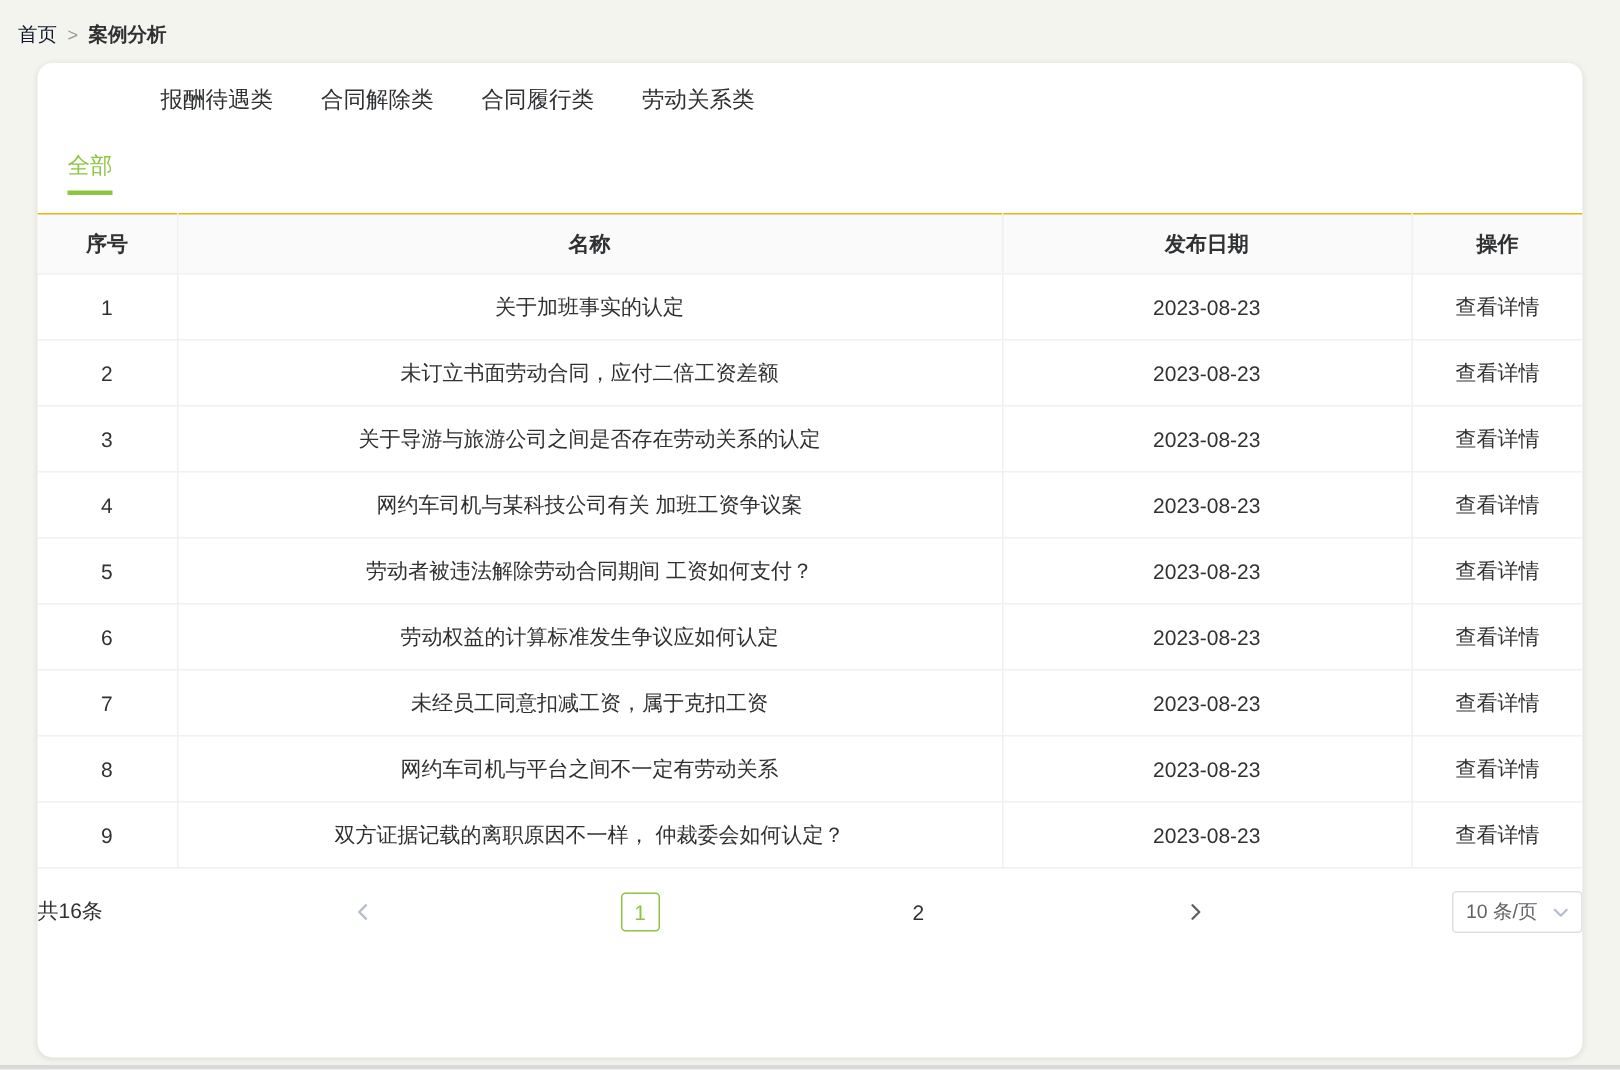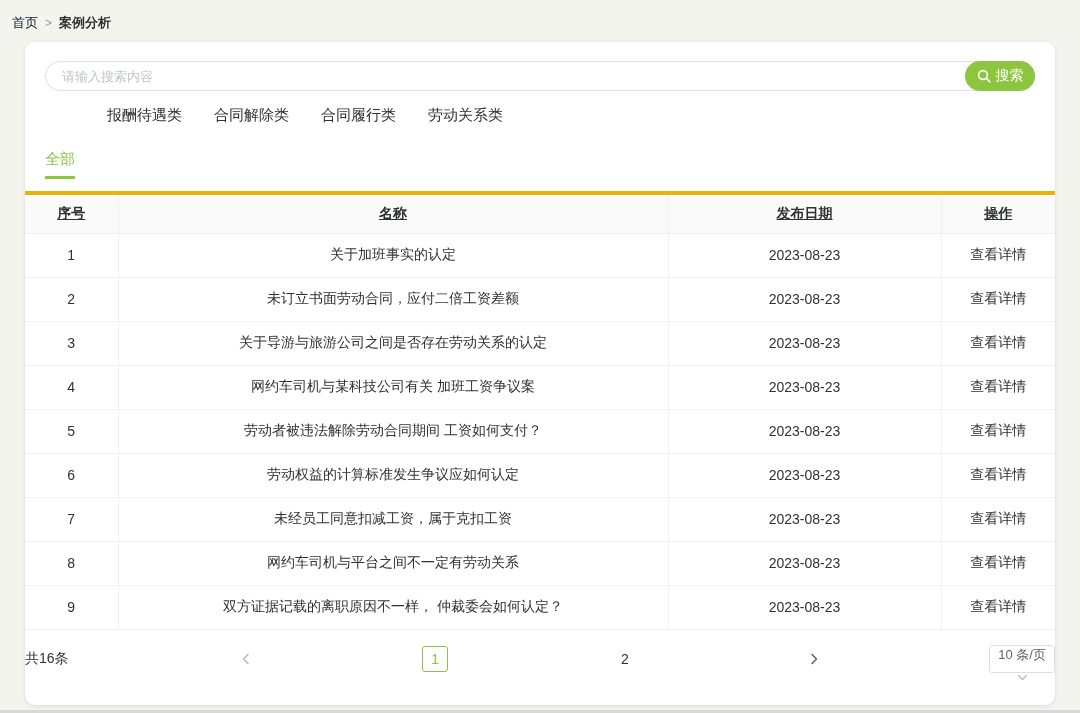--- a/index.html
+++ b/index.html
@@ -76,23 +76,22 @@
     border-collapse: collapse;
     table-layout: fixed;
     margin-top: 12px;
     font-size: 14px; color: #303133;
   }
   thead th {
     background: #fafafa;
     height: 40px;
     font-weight: bold;
     text-align: center;
-    border-top: 4px solid #eab308;
+    border-top: 1px solid #eab308;
     border-bottom: 1px solid #f0f0f0;
-    text-decoration: underline;
   }
   tbody td {
     height: 44px;
     text-align: center;
     border-bottom: 1px solid #f0f0f0;
     overflow: hidden; white-space: nowrap; text-overflow: ellipsis;
   }
   th:not(:last-child), td:not(:last-child) { border-right: 1px solid #f0f0f0; }
   td.action-cell { cursor: pointer; }
 
@@ -119,46 +118,34 @@
   .pager-num.active {
     border-color: #8cc63f; color: #8cc63f; background: #fff;
   }
   .page-size-select {
     height: 28px;
     border: 1px solid #dcdfe6; border-radius: 3px;
     display: flex; align-items: center;
     padding: 0 8px;
     gap: 10px;
     font-size: 13px; color: #606266;
-    background: #fff; cursor: pointer; flex-direction: column;
+    background: #fff; cursor: pointer;
   }
 </style>
 </head>
 <body>
 
 <div class="breadcrumb">
   <span class="crumb-home">首页</span>
   <span class="crumb-sep">&gt;</span>
   <span class="crumb-current">案例分析</span>
 </div>
 
 <div class="card">
 
-  <div class="search-row">
-    <input class="search-input" type="text" placeholder="请输入搜索内容" style="">
-    <button class="search-btn">
-      <span style="display:flex;">
-        <svg width="14" height="14" viewBox="0 0 14 14" fill="none">
-          <circle cx="6" cy="6" r="4.4" stroke="#ffffff" stroke-width="1.6"></circle>
-          <line x1="9.4" y1="9.4" x2="13" y2="13" stroke="#ffffff" stroke-width="1.6" stroke-linecap="round"></line>
-        </svg>
-      </span>
-      <span>搜索</span>
-    </button>
-  </div>
 
   <div class="tabs">
     <div class="tab active">全部</div>
     <div class="tab">报酬待遇类</div>
     <div class="tab">合同解除类</div>
     <div class="tab">合同履行类</div>
     <div class="tab">劳动关系类</div>
   </div>
 
   <table>

